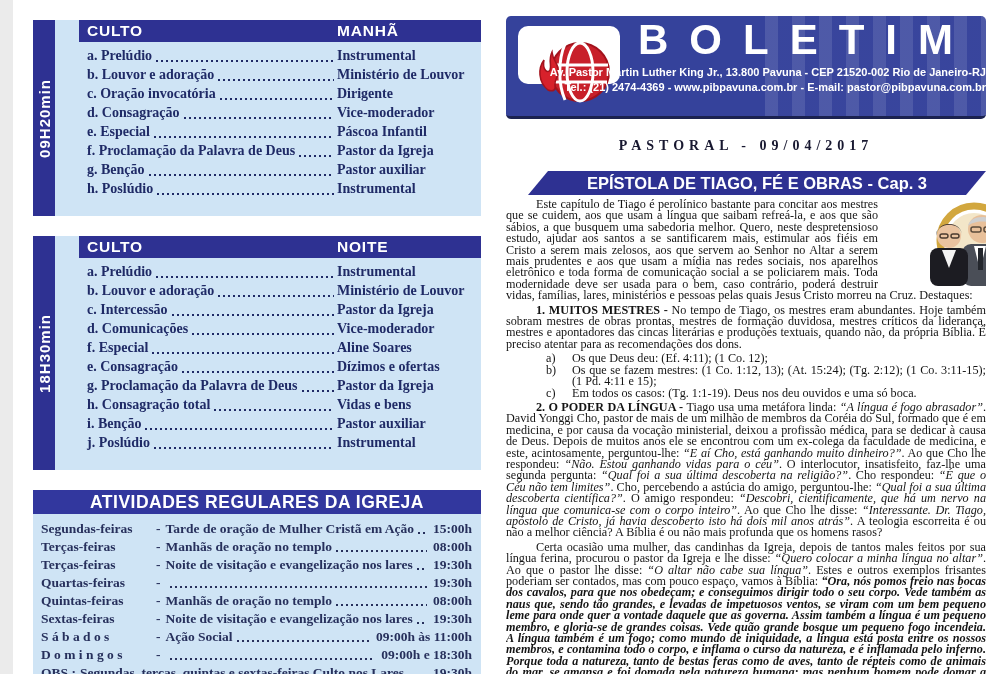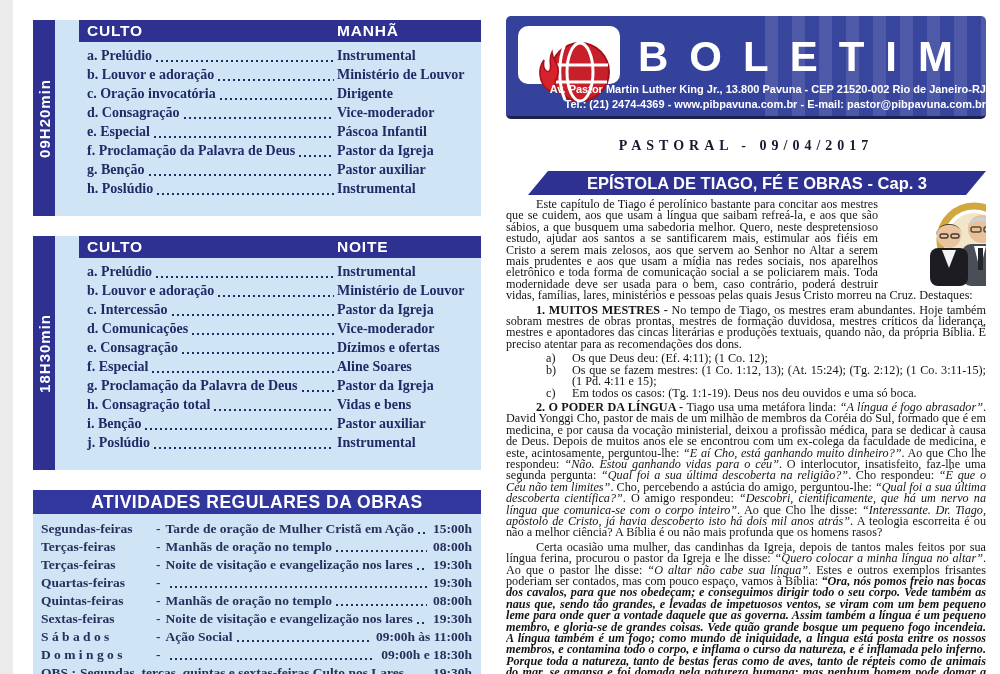--- a/index.html
+++ b/index.html
@@ -38,21 +38,21 @@
 
   
   .right-col { position:absolute; left:506px; top:16px; width:480px; height:658px; overflow:hidden; }
   .masthead { position:relative; height:103px; background:#35429b; border-radius:5px; border-bottom:3px solid #1b2250; overflow:hidden; }
   .building-overlay { position:absolute; right:0; top:0; width:46%; height:100%;
     background:repeating-linear-gradient(90deg, rgba(255,255,255,0.28) 0 13px, rgba(255,255,255,0.04) 13px 27px); opacity:0.45; }
   .logo-wrap { position:absolute; left:12px; top:8px; width:106px; height:92px; }
   .logo-card { position:absolute; left:0; top:2px; width:102px; height:58px; background:#fff; border-radius:10px; }
   .logo-svg { position:absolute; left:12px; top:6px; }
   .mast-text { position:relative; }
-  .mast-title { margin-left:132px; padding-top:20px; color:#fff; font-family:"Liberation Sans",sans-serif; font-weight:bold; font-size:42px; letter-spacing:21px; line-height:1; white-space:nowrap; }
+  .mast-title { margin-left:132px; padding-top:3px; color:#fff; font-family:"Liberation Sans",sans-serif; font-weight:bold; font-size:42px; letter-spacing:21px; line-height:1; white-space:nowrap; }
   .mast-sub { margin-left:133px; margin-top:1px; color:#fff; font-family:"Liberation Sans",sans-serif; font-weight:bold; font-size:14px; letter-spacing:1.5px; white-space:nowrap; }
   .mast-addr { margin-top:4px; padding-left:34px; text-align:right; color:#fff; font-family:"Liberation Sans",sans-serif; font-weight:bold; font-size:11px; line-height:1.32; white-space:nowrap; }
 
   .pastoral { display:flex; align-items:center; gap:12px; margin:7px 2px 5px;flex-direction:column; }
   .pastoral .rule { flex:1; height:3px; background:#181830; }
   .pastoral .txt { font-weight:bold; font-size:14px; letter-spacing:5px; color:#181830; white-space:nowrap; }
 
   .banner { margin-left:22px; height:24px; background:#2e3192; color:#fff;
     clip-path:polygon(20px 0, 100% 0, calc(100% - 20px) 100%, 0 100%);
     display:flex; align-items:center; justify-content:center;
@@ -167,32 +167,32 @@
             <span class="row-value">Pastor da Igreja</span>
           </div>
 
           <div class="service-row">
             <span class="row-label">d. Comunicações</span>
             <span class="dot-leader"></span>
             <span class="row-value">Vice-moderador</span>
           </div>
 
           <div class="service-row">
+            <span class="row-label">f. Especial</span>
+            <span class="dot-leader"></span>
+            <span class="row-value">Aline Soares</span>
+          </div>
+
+          <div class="service-row">
             <span class="row-label">e. Consagração</span>
             <span class="dot-leader"></span>
             <span class="row-value">Dízimos e ofertas</span>
           </div>
 
           <div class="service-row">
-            <span class="row-label">f. Especial</span>
-            <span class="dot-leader"></span>
-            <span class="row-value">Aline Soares</span>
-          </div>
-
-          <div class="service-row">
             <span class="row-label">g. Proclamação da Palavra de Deus</span>
             <span class="dot-leader"></span>
             <span class="row-value">Pastor da Igreja</span>
           </div>
 
           <div class="service-row">
             <span class="row-label">h. Consagração total</span>
             <span class="dot-leader"></span>
             <span class="row-value">Vidas e bens</span>
           </div>
@@ -206,21 +206,21 @@
           <div class="service-row">
             <span class="row-label">j. Poslúdio</span>
             <span class="dot-leader"></span>
             <span class="row-value">Instrumental</span>
           </div>
         </div>
     </div>
   </div>
 
   <div class="act-panel">
-    <div class="act-header">ATIVIDADES REGULARES DA OBRAS</div>
+    <div class="act-header">ATIVIDADES REGULARES DA IGREJA</div>
     <div class="act-body">
 
         <div class="act-row">
           <span class="act-day">Segundas-feiras</span>
           <span class="act-sep">-</span>
           <span class="act-desc">Tarde de oração de Mulher Cristã em Ação</span>
           <span class="dot-leader"></span>
           <span class="act-time">15:00h</span>
         </div>
 

